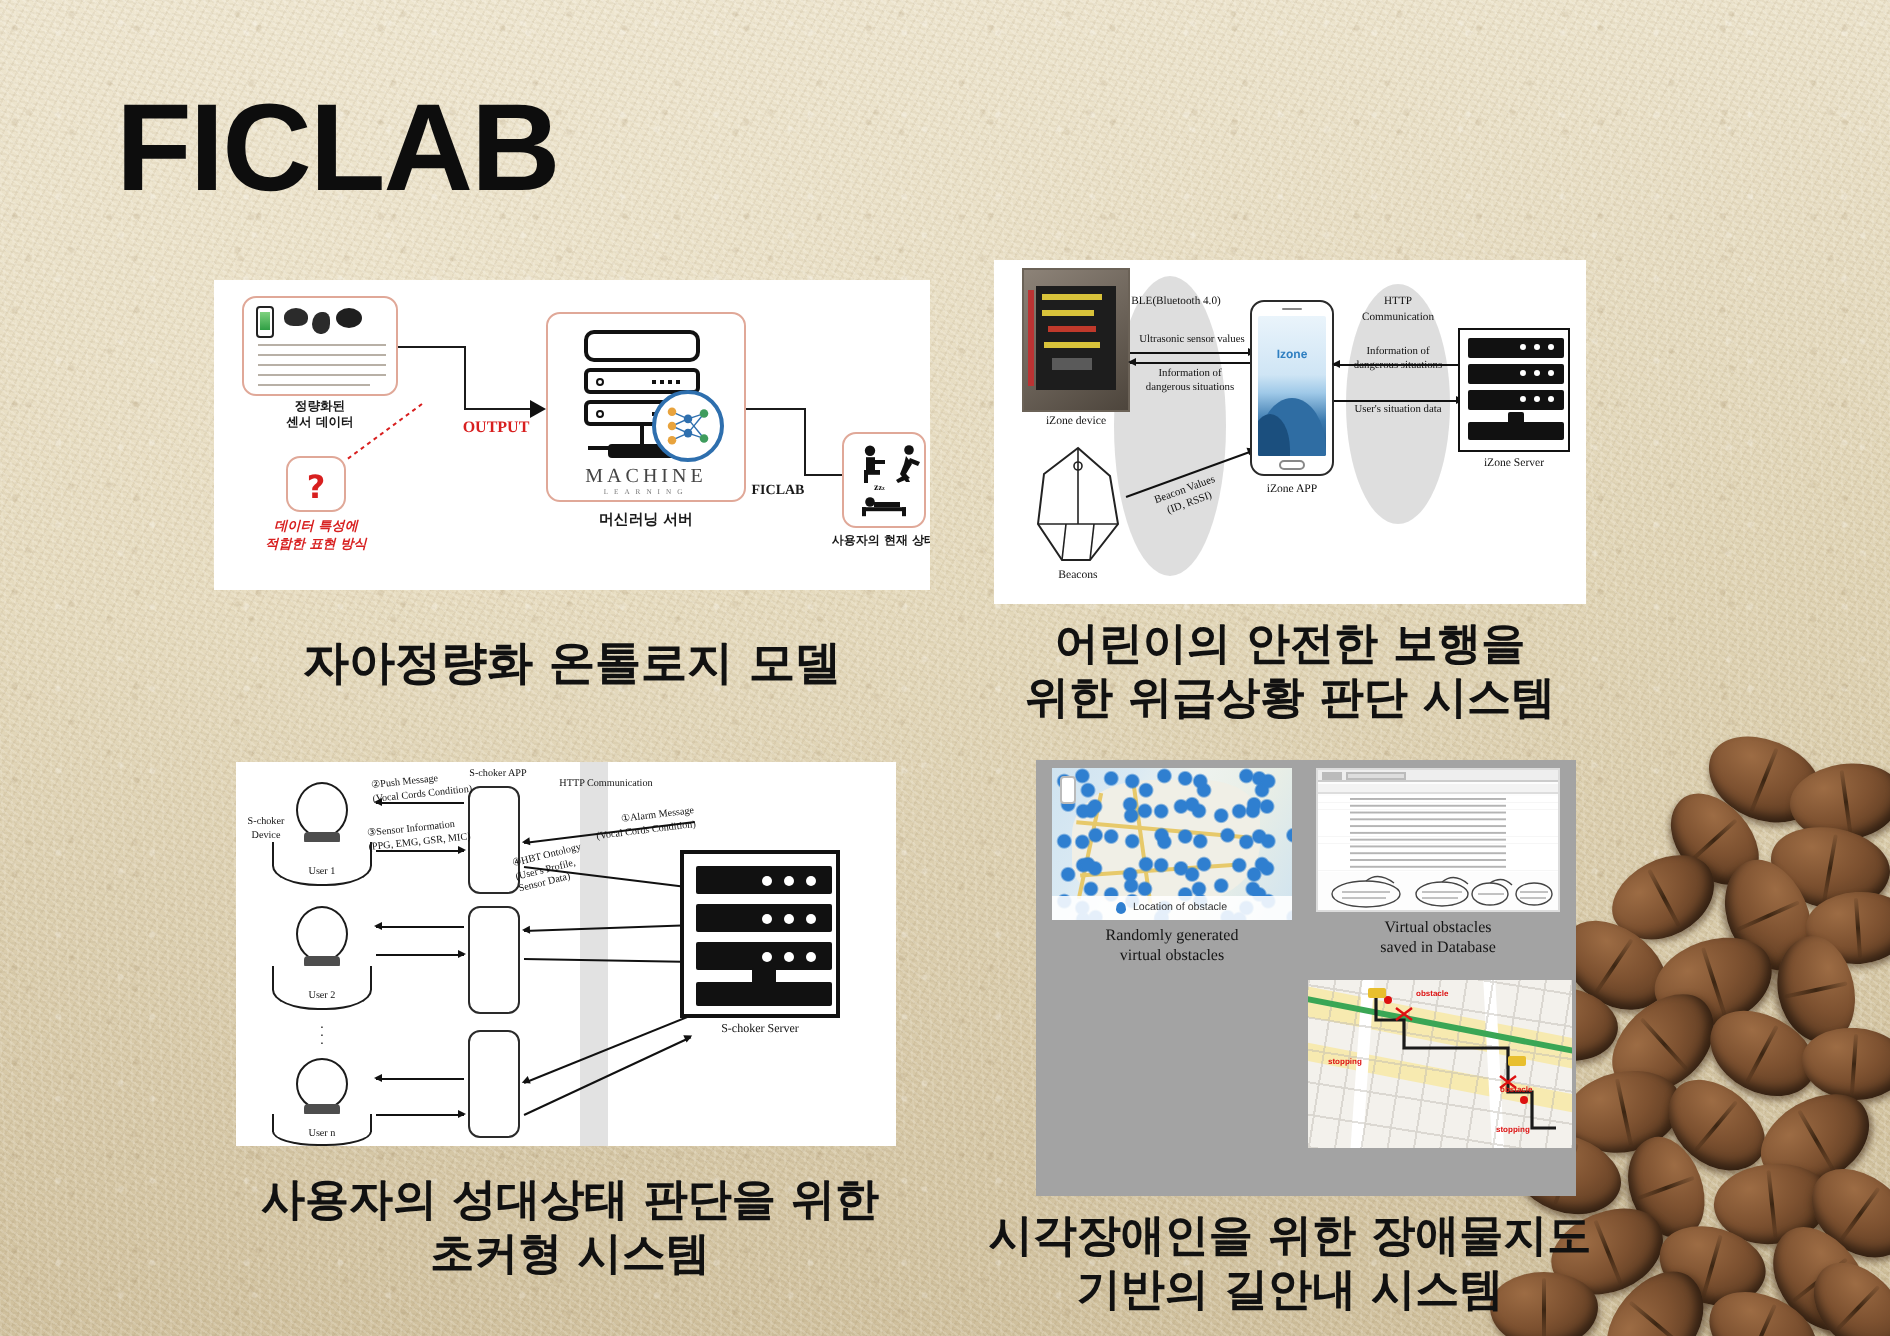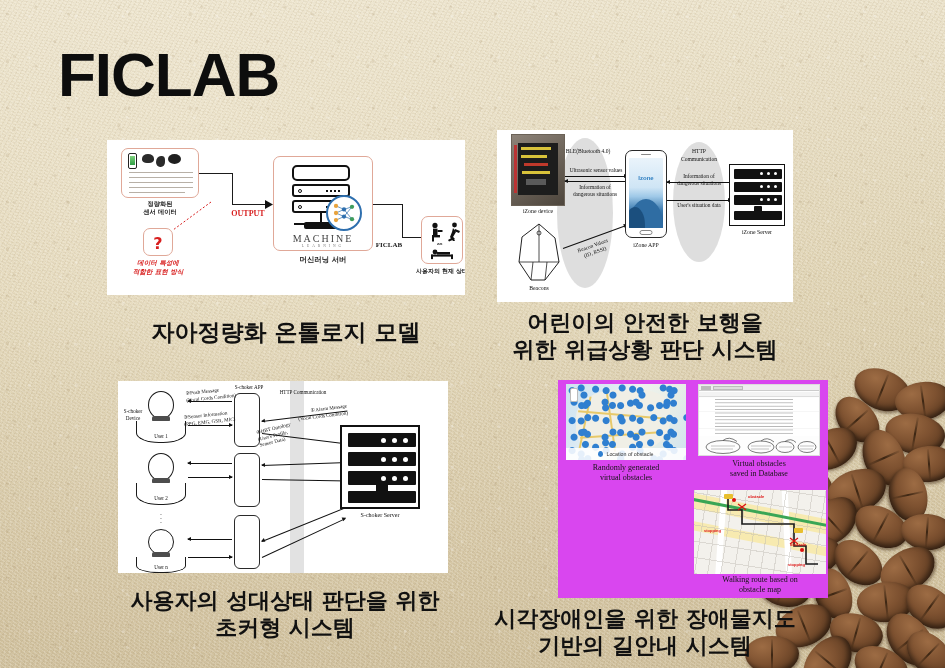--- a/index.html
+++ b/index.html
@@ -120,21 +120,21 @@
     color: #111; line-height: 1.3; white-space: pre-line;
   }
   .p3-arrow { position: absolute; height: .9px; background: #111; transform-origin: left center; }
   .p3-arrow::after {
     content: ""; position: absolute; right: -1px; top: -2px;
     border-left: 4px solid #111; border-top: 2.2px solid transparent; border-bottom: 2.2px solid transparent;
   }
   .p3-arrow.rev::after { right:auto; left:-1px; border-left:none; border-right:4px solid #111; }
 
   
-  #panel4 { left: 518px; top: 380px; width: 270px; height: 218px; background:#d946ef;margin-left:40px; }
+  #panel4 { left: 518px; top: 380px; width: 270px; height: 218px; background:#a3a3a3; }
   .p4-cell { position: absolute; }
   .p4-img { position: absolute; background:#fff; overflow:hidden; }
   .p4-cap {
     position: absolute; text-align: center; width: 100%;
     font-family: "Liberation Serif", serif; font-size: 8px; color: #151515; line-height: 1.25;
     white-space: pre-line;
   }
 
   
   .rack { position: absolute; background:#111; border-radius:1px; }
@@ -579,18 +579,16 @@
         <g fill="#e8bf2e">
           <rect x="30" y="4" width="9" height="5" rx="1"></rect>
           <rect x="100" y="38" width="9" height="5" rx="1"></rect>
         </g>
       </svg>
       <div style="position:absolute;left:54px;top:4px;font-family:'Liberation Sans',sans-serif;font-size:4px;color:#d11;font-weight:700;">obstacle</div>
       <div style="position:absolute;left:10px;top:38px;font-family:'Liberation Sans',sans-serif;font-size:4px;color:#d11;font-weight:700;">stopping</div>
       <div style="position:absolute;left:96px;top:52px;font-family:'Liberation Sans',sans-serif;font-size:4px;color:#d11;font-weight:700;">obstacle</div>
       <div style="position:absolute;left:94px;top:72px;font-family:'Liberation Sans',sans-serif;font-size:4px;color:#d11;font-weight:700;">stopping</div>
     </div>
-    <div class="p4-cap" style="top:85px;">Walking route based on
-obstacle map</div>
   </div>
 </div>
 <div class="caption" style="left:480px; top:606px; width:330px; font-size:22px;">시각장애인을 위한 장애물지도
 기반의 길안내 시스템</div>
 
 </body></html>

